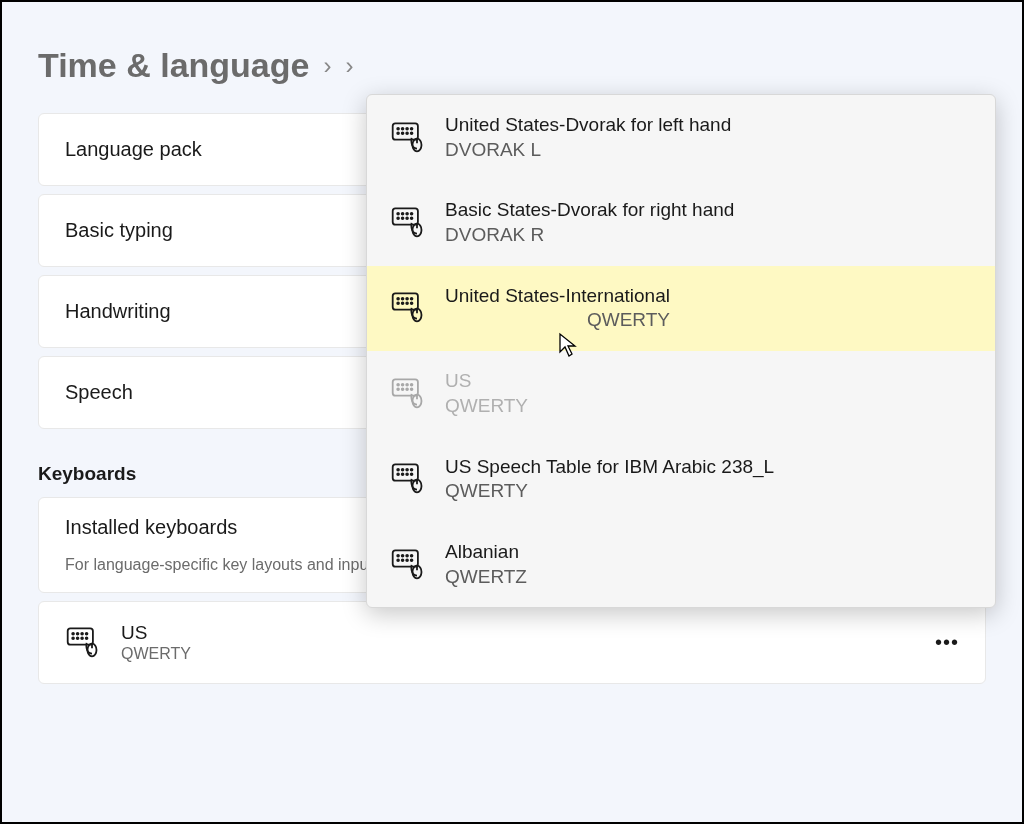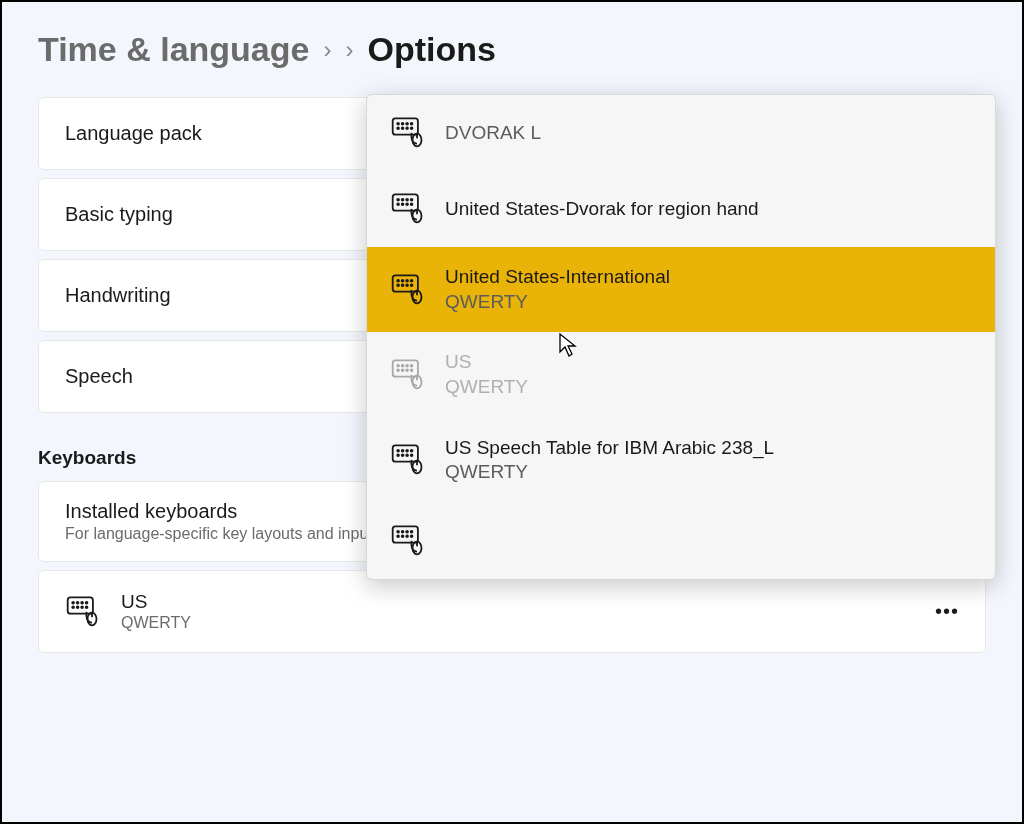--- a/index.html
+++ b/index.html
@@ -6,21 +6,21 @@
     body {
       font-family: 'Segoe UI', Tahoma, sans-serif;
       background: #f3f6fc;
       width: 1024px;
       height: 824px;
       overflow: hidden;
       border: 2px solid #000;
       padding: 0;
     }
     .container {
-      padding: 28px 36px;
+      padding: 44px 36px;
       position: relative;
     }
     .breadcrumb {
       display: flex;
       align-items: center;
       gap: 14px;
       margin-bottom: 28px;
     }
     .breadcrumb-item {
       font-size: 34px;
@@ -57,21 +57,21 @@
     .install-card {
       background: #fff;
       border: 1px solid #e8e8e8;
       border-radius: 6px;
       padding: 18px 26px;
       margin-bottom: 8px;
       display: flex;
       align-items: center;
       justify-content: space-between;
     }
-    .install-left { display: flex; flex-direction: column; }
+    .install-left { display: flex; flex-direction: column; gap: 15px; }
     .install-title { font-size: 20px; color: #1a1a1a; }
     .install-sub { font-size: 16px; color: #6b6b6b; margin-top: 2px; }
     .add-btn {
       border: 1px solid #d0d0d0;
       background: #fdfdfd;
       border-radius: 5px;
       padding: 10px 18px;
       font-size: 18px;
       color: #1a1a1a;
       cursor: pointer;
@@ -104,21 +104,21 @@
       z-index: 100;
       overflow: hidden;
     }
     .dd-item {
       display: flex;
       align-items: center;
       gap: 18px;
       padding: 18px 22px;
       cursor: pointer;
     }
-    .dd-item.selected { background: #eab308; }
+    .dd-item.selected { background: #fef9c3; text-align: right; }
     .dd-item.disabled .dd-name,
     .dd-item.disabled .dd-layout { color: #b0b0b0; }
     .dd-item.disabled svg { opacity: 0.35; }
     .dd-text { display: flex; flex-direction: column; }
     .dd-name { font-size: 19px; color: #1a1a1a; line-height: 1.3; }
     .dd-layout { font-size: 19px; color: #5c5c5c; line-height: 1.3; }
     .dd-icon svg { width: 38px; height: 36px; flex-shrink: 0; }
     
     .cursor {
       position: absolute;
@@ -130,21 +130,20 @@
     .cursor svg { width: 22px; height: 26px; }
   </style>
 </head>
 <body>
 
 <div class="container">
   <div class="breadcrumb">
     <span class="breadcrumb-item">Time &amp; language</span>
     <span class="breadcrumb-sep">›</span>
     <span class="breadcrumb-sep">›</span>
-    <span class="breadcrumb-item active">Options</span>
   </div>
 
   <div class="card">
     <div class="card-title">Language pack</div>
   </div>
   <div class="card">
     <div class="card-title">Basic typing</div>
   </div>
   <div class="card">
     <div class="card-title">Handwriting</div>
@@ -199,40 +198,42 @@
             <circle cx="24" cy="12" r="1" fill="#1a1a1a"></circle>
             <circle cx="9" cy="17" r="1" fill="#1a1a1a"></circle>
             <circle cx="14" cy="17" r="1" fill="#1a1a1a"></circle>
             <circle cx="19" cy="17" r="1" fill="#1a1a1a"></circle>
             <circle cx="24" cy="17" r="1" fill="#1a1a1a"></circle>
             <path d="M24 22 C24 22 22 34 30 34" stroke-width="2"></path>
             <ellipse cx="30" cy="30" rx="5" ry="7"></ellipse>
             <line x1="30" y1="23" x2="30" y2="28"></line>
           </svg></span>
         <div class="dd-text">
+          <div class="dd-name">United States-Dvorak for left hand</div>
           <div class="dd-layout">DVORAK L</div>
         </div>
       </div>
       <div class="dd-item">
         <span class="dd-icon"><svg viewBox="0 0 40 40" fill="none" stroke="#1a1a1a" stroke-width="2">
             <rect x="3" y="6" width="28" height="18" rx="3"></rect>
             <circle cx="9" cy="12" r="1" fill="#1a1a1a"></circle>
             <circle cx="14" cy="12" r="1" fill="#1a1a1a"></circle>
             <circle cx="19" cy="12" r="1" fill="#1a1a1a"></circle>
             <circle cx="24" cy="12" r="1" fill="#1a1a1a"></circle>
             <circle cx="9" cy="17" r="1" fill="#1a1a1a"></circle>
             <circle cx="14" cy="17" r="1" fill="#1a1a1a"></circle>
             <circle cx="19" cy="17" r="1" fill="#1a1a1a"></circle>
             <circle cx="24" cy="17" r="1" fill="#1a1a1a"></circle>
             <path d="M24 22 C24 22 22 34 30 34" stroke-width="2"></path>
             <ellipse cx="30" cy="30" rx="5" ry="7"></ellipse>
             <line x1="30" y1="23" x2="30" y2="28"></line>
           </svg></span>
         <div class="dd-text">
-          <div class="dd-name">United States-Dvorak for region hand</div>
+          <div class="dd-name">Basic States-Dvorak for right hand</div>
+          <div class="dd-layout">DVORAK R</div>
         </div>
       </div>
       <div class="dd-item selected">
         <span class="dd-icon"><svg viewBox="0 0 40 40" fill="none" stroke="#1a1a1a" stroke-width="2">
             <rect x="3" y="6" width="28" height="18" rx="3"></rect>
             <circle cx="9" cy="12" r="1" fill="#1a1a1a"></circle>
             <circle cx="14" cy="12" r="1" fill="#1a1a1a"></circle>
             <circle cx="19" cy="12" r="1" fill="#1a1a1a"></circle>
             <circle cx="24" cy="12" r="1" fill="#1a1a1a"></circle>
             <circle cx="9" cy="17" r="1" fill="#1a1a1a"></circle>
@@ -296,20 +297,24 @@
             <circle cx="19" cy="12" r="1" fill="#1a1a1a"></circle>
             <circle cx="24" cy="12" r="1" fill="#1a1a1a"></circle>
             <circle cx="9" cy="17" r="1" fill="#1a1a1a"></circle>
             <circle cx="14" cy="17" r="1" fill="#1a1a1a"></circle>
             <circle cx="19" cy="17" r="1" fill="#1a1a1a"></circle>
             <circle cx="24" cy="17" r="1" fill="#1a1a1a"></circle>
             <path d="M24 22 C24 22 22 34 30 34" stroke-width="2"></path>
             <ellipse cx="30" cy="30" rx="5" ry="7"></ellipse>
             <line x1="30" y1="23" x2="30" y2="28"></line>
           </svg></span>
+        <div class="dd-text">
+          <div class="dd-name">Albanian</div>
+          <div class="dd-layout">QWERTZ</div>
+        </div>
       </div>
     </div>
 
   <div class="cursor">
     <svg viewBox="0 0 20 26">
         <path d="M2 2 L2 20 L7 15 L11 24 L14 22 L10 14 L17 14 Z" fill="#fff" stroke="#000" stroke-width="1.3"></path>
       </svg>
   </div>
 </div>
 

